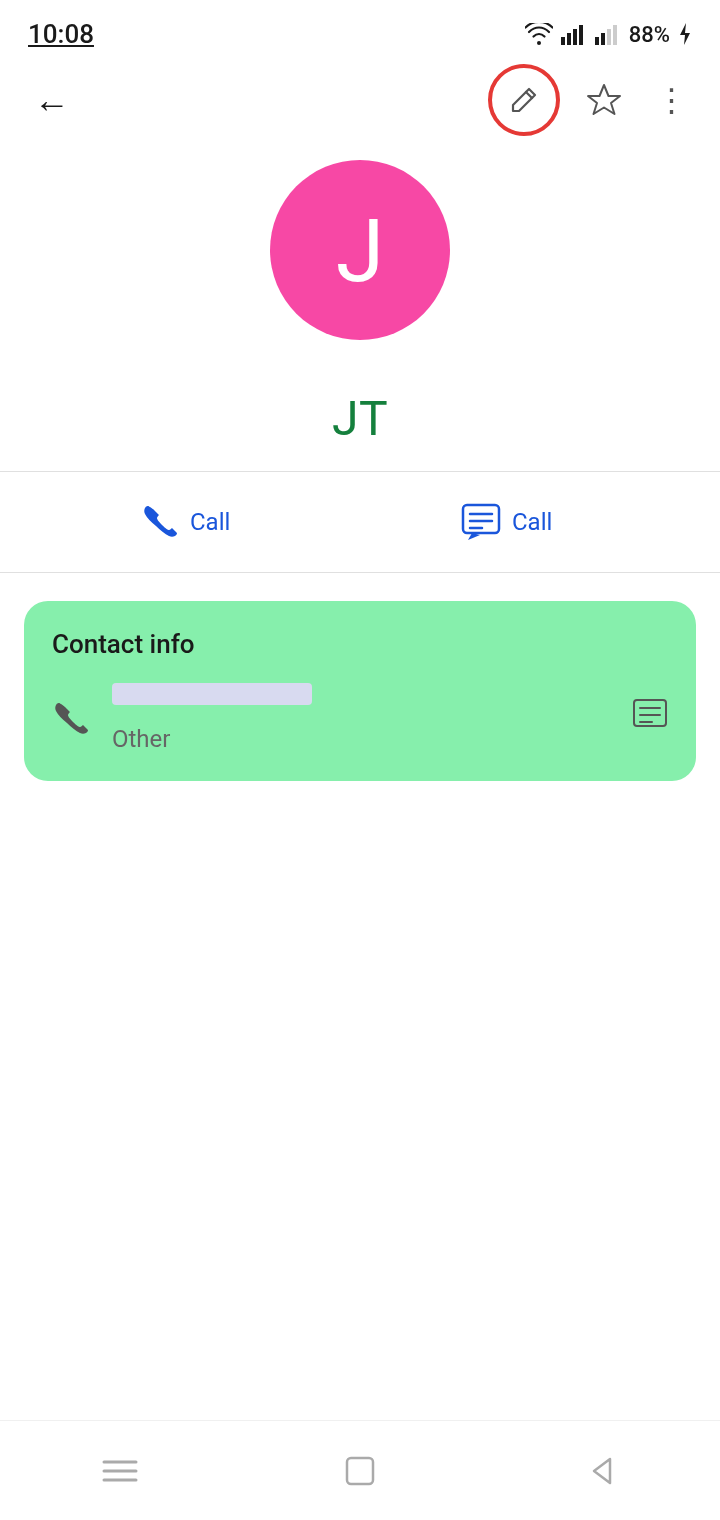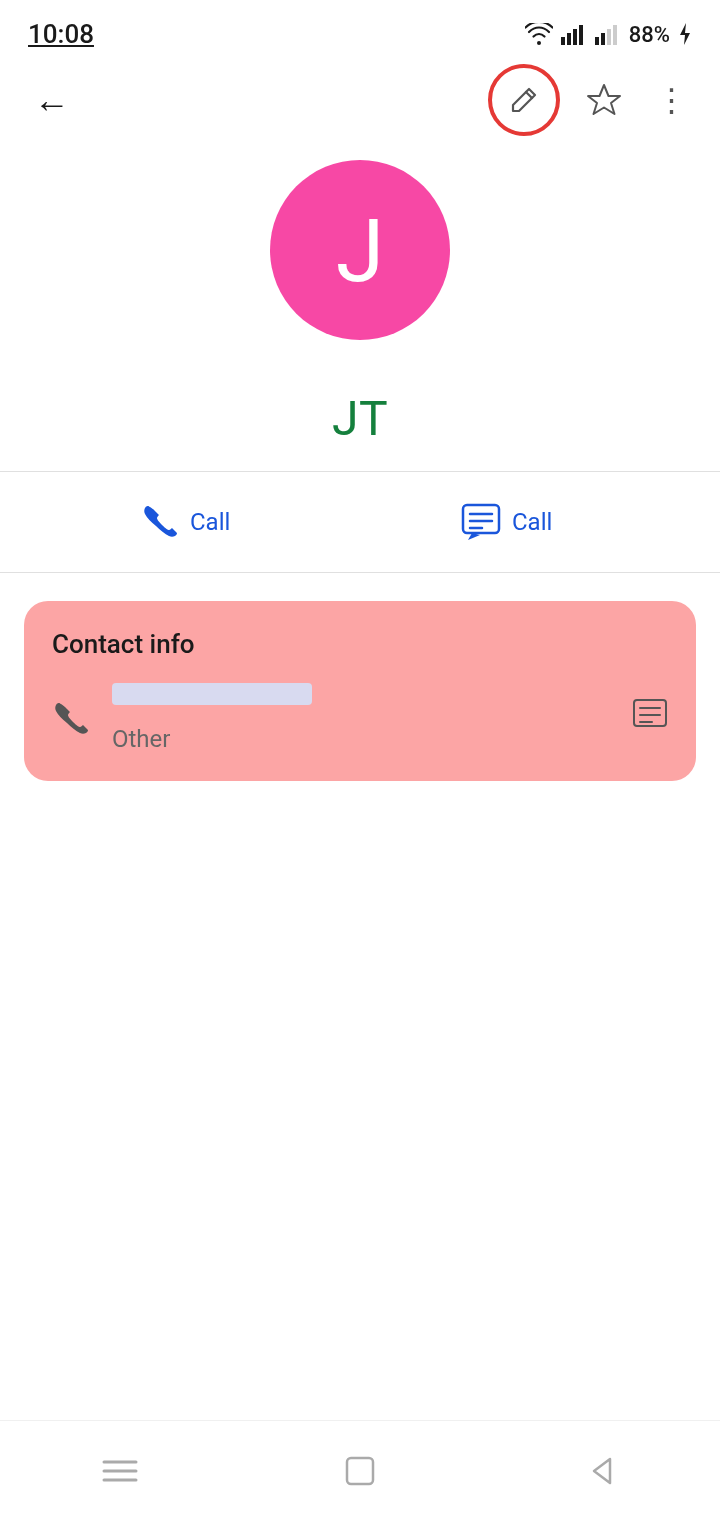--- a/index.html
+++ b/index.html
@@ -180,21 +180,21 @@
     }
     .action-label {
       font-size: 24px;
       color: #1a56db;
       font-weight: 400;
     }
 
     
     .contact-info-card {
       margin: 28px 24px;
-      background: #fca5a5;
+      background: #86efac;
       border-radius: 24px;
       padding: 28px 28px 28px 28px;
     }
     .contact-info-title {
       font-size: 26px;
       font-weight: 500;
       color: #1a1a1a;
       margin-bottom: 24px;
     }
     .contact-phone-row {

